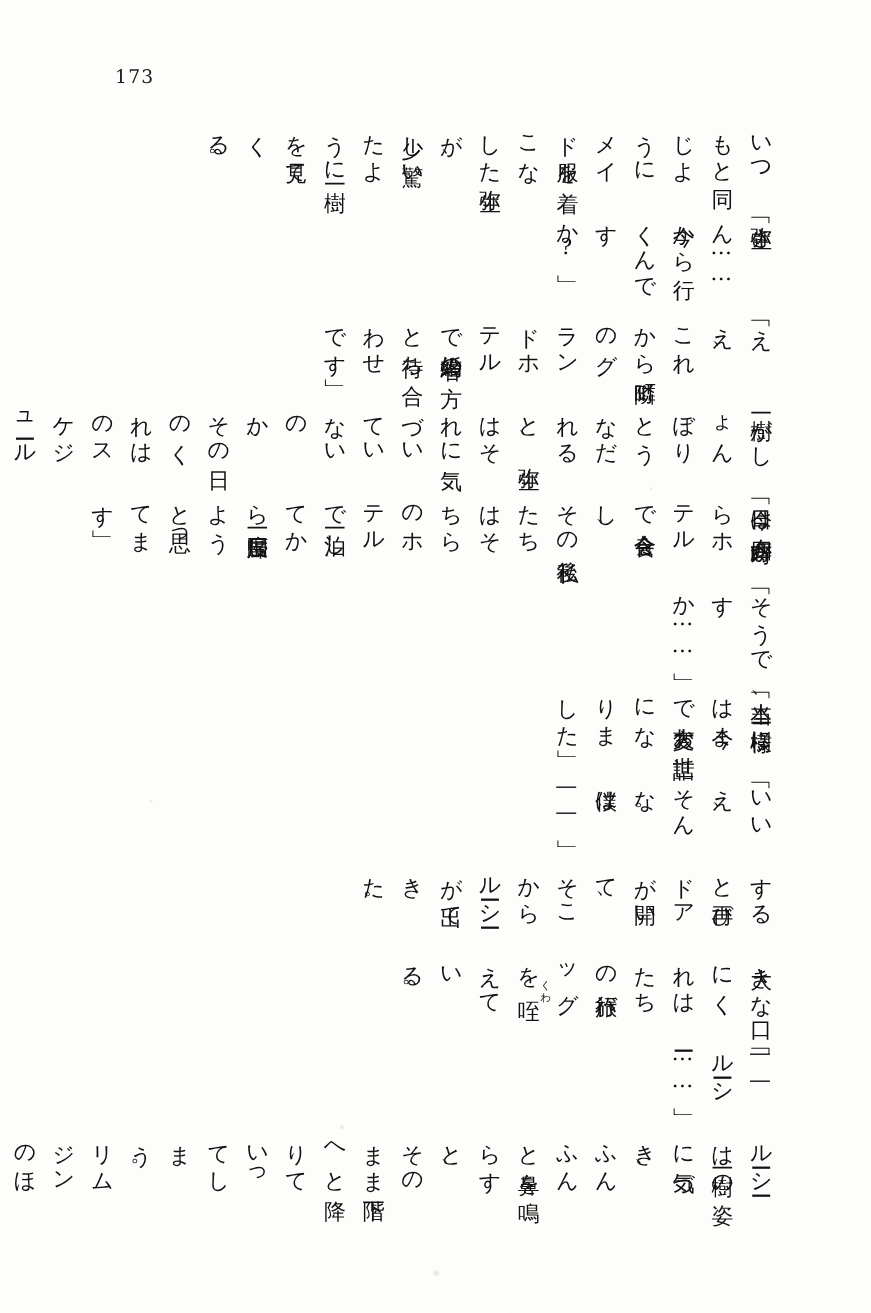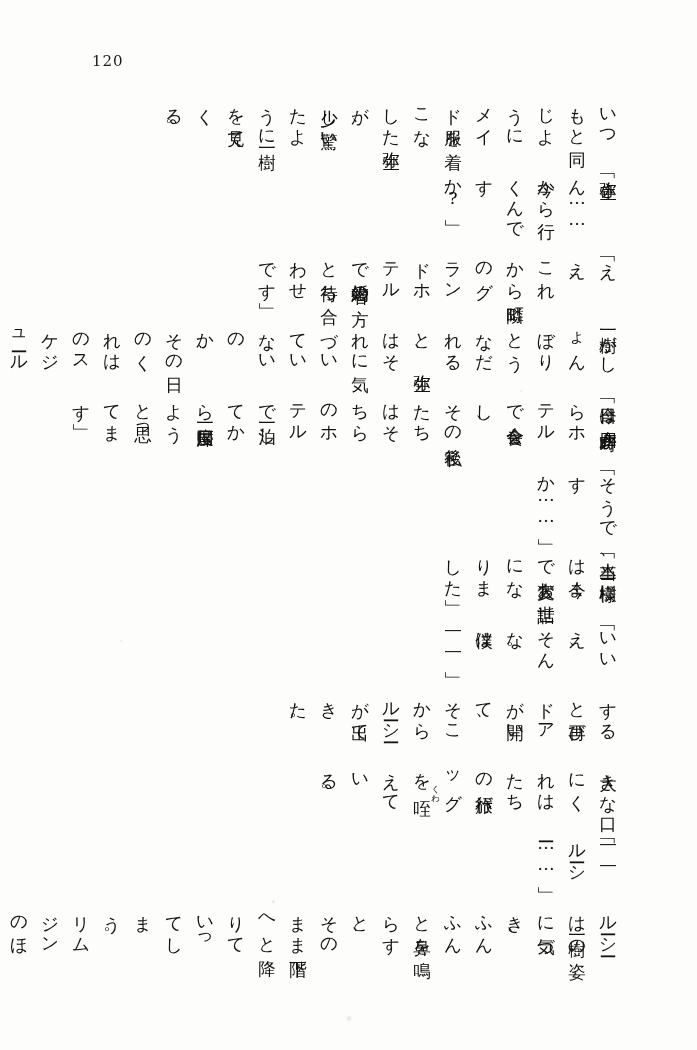--- a/index.html
+++ b/index.html
@@ -78,21 +78,21 @@
     background: #d8d5cf;
     border-radius: 50%;
     opacity: 0.5;
   }
 </style>
 </head>
 <body>
 
 <div id="page">
 
-  <div id="page-number">120</div>
+  <div id="page-number">173</div>
 
   <div id="body-text">
 
     <p class="para">いつもと同じようにメイド服を着こなした弥生が、　少し驚いたように一樹を見てくる。</p>
     <p class="para indent">「弥生さん……今から行くんですか?」</p>
     <p class="para indent">「ええ、これから隣町のグランドホテルで婚約者の方と待ち合わせです」</p>
     <p class="para indent">一樹がしょんぼりとうなだれると、弥生はそれに気づいていないのか、その日のくれはのスケジュールを話しだした。</p>
     <p class="para indent">「今日は夕方四時からホテルで会食をし、その後私たちはそちらのホテルで一泊してから一度帰国しようと思ってます」</p>
     <p class="para indent">「そうですか……」</p>
     <p class="para indent">「本当、一樹様には今まで大変お世話になりました」</p>

